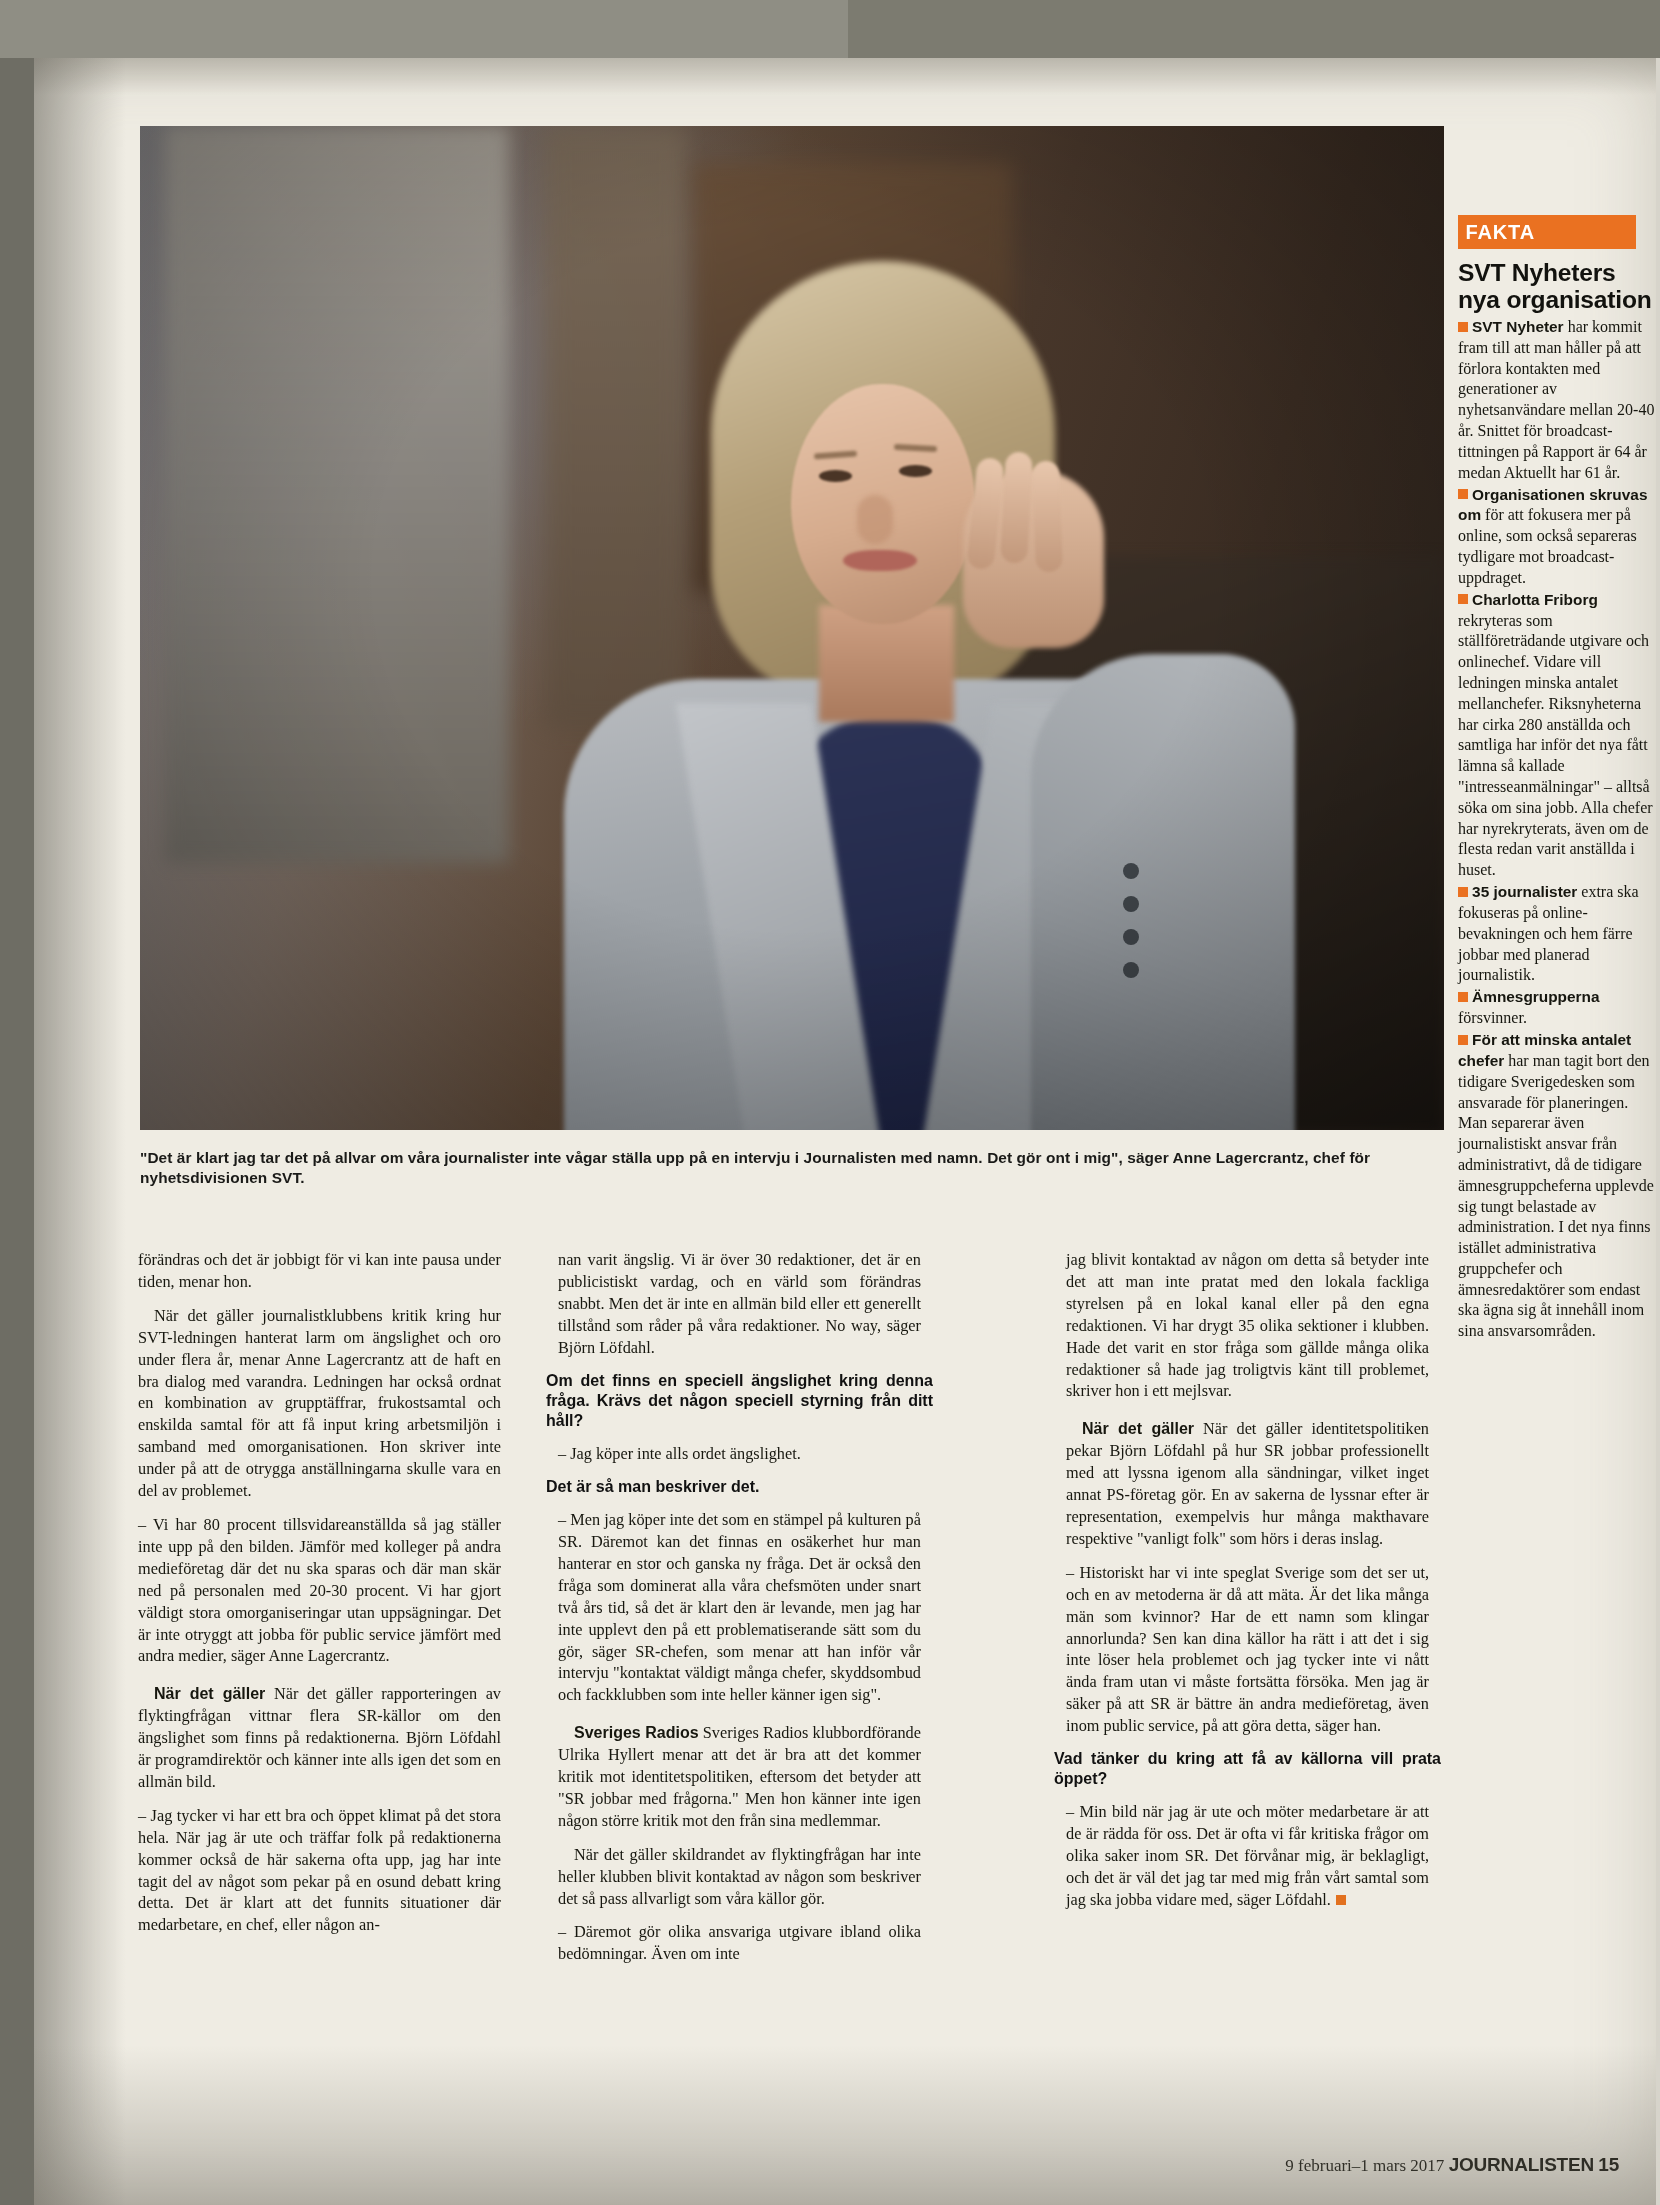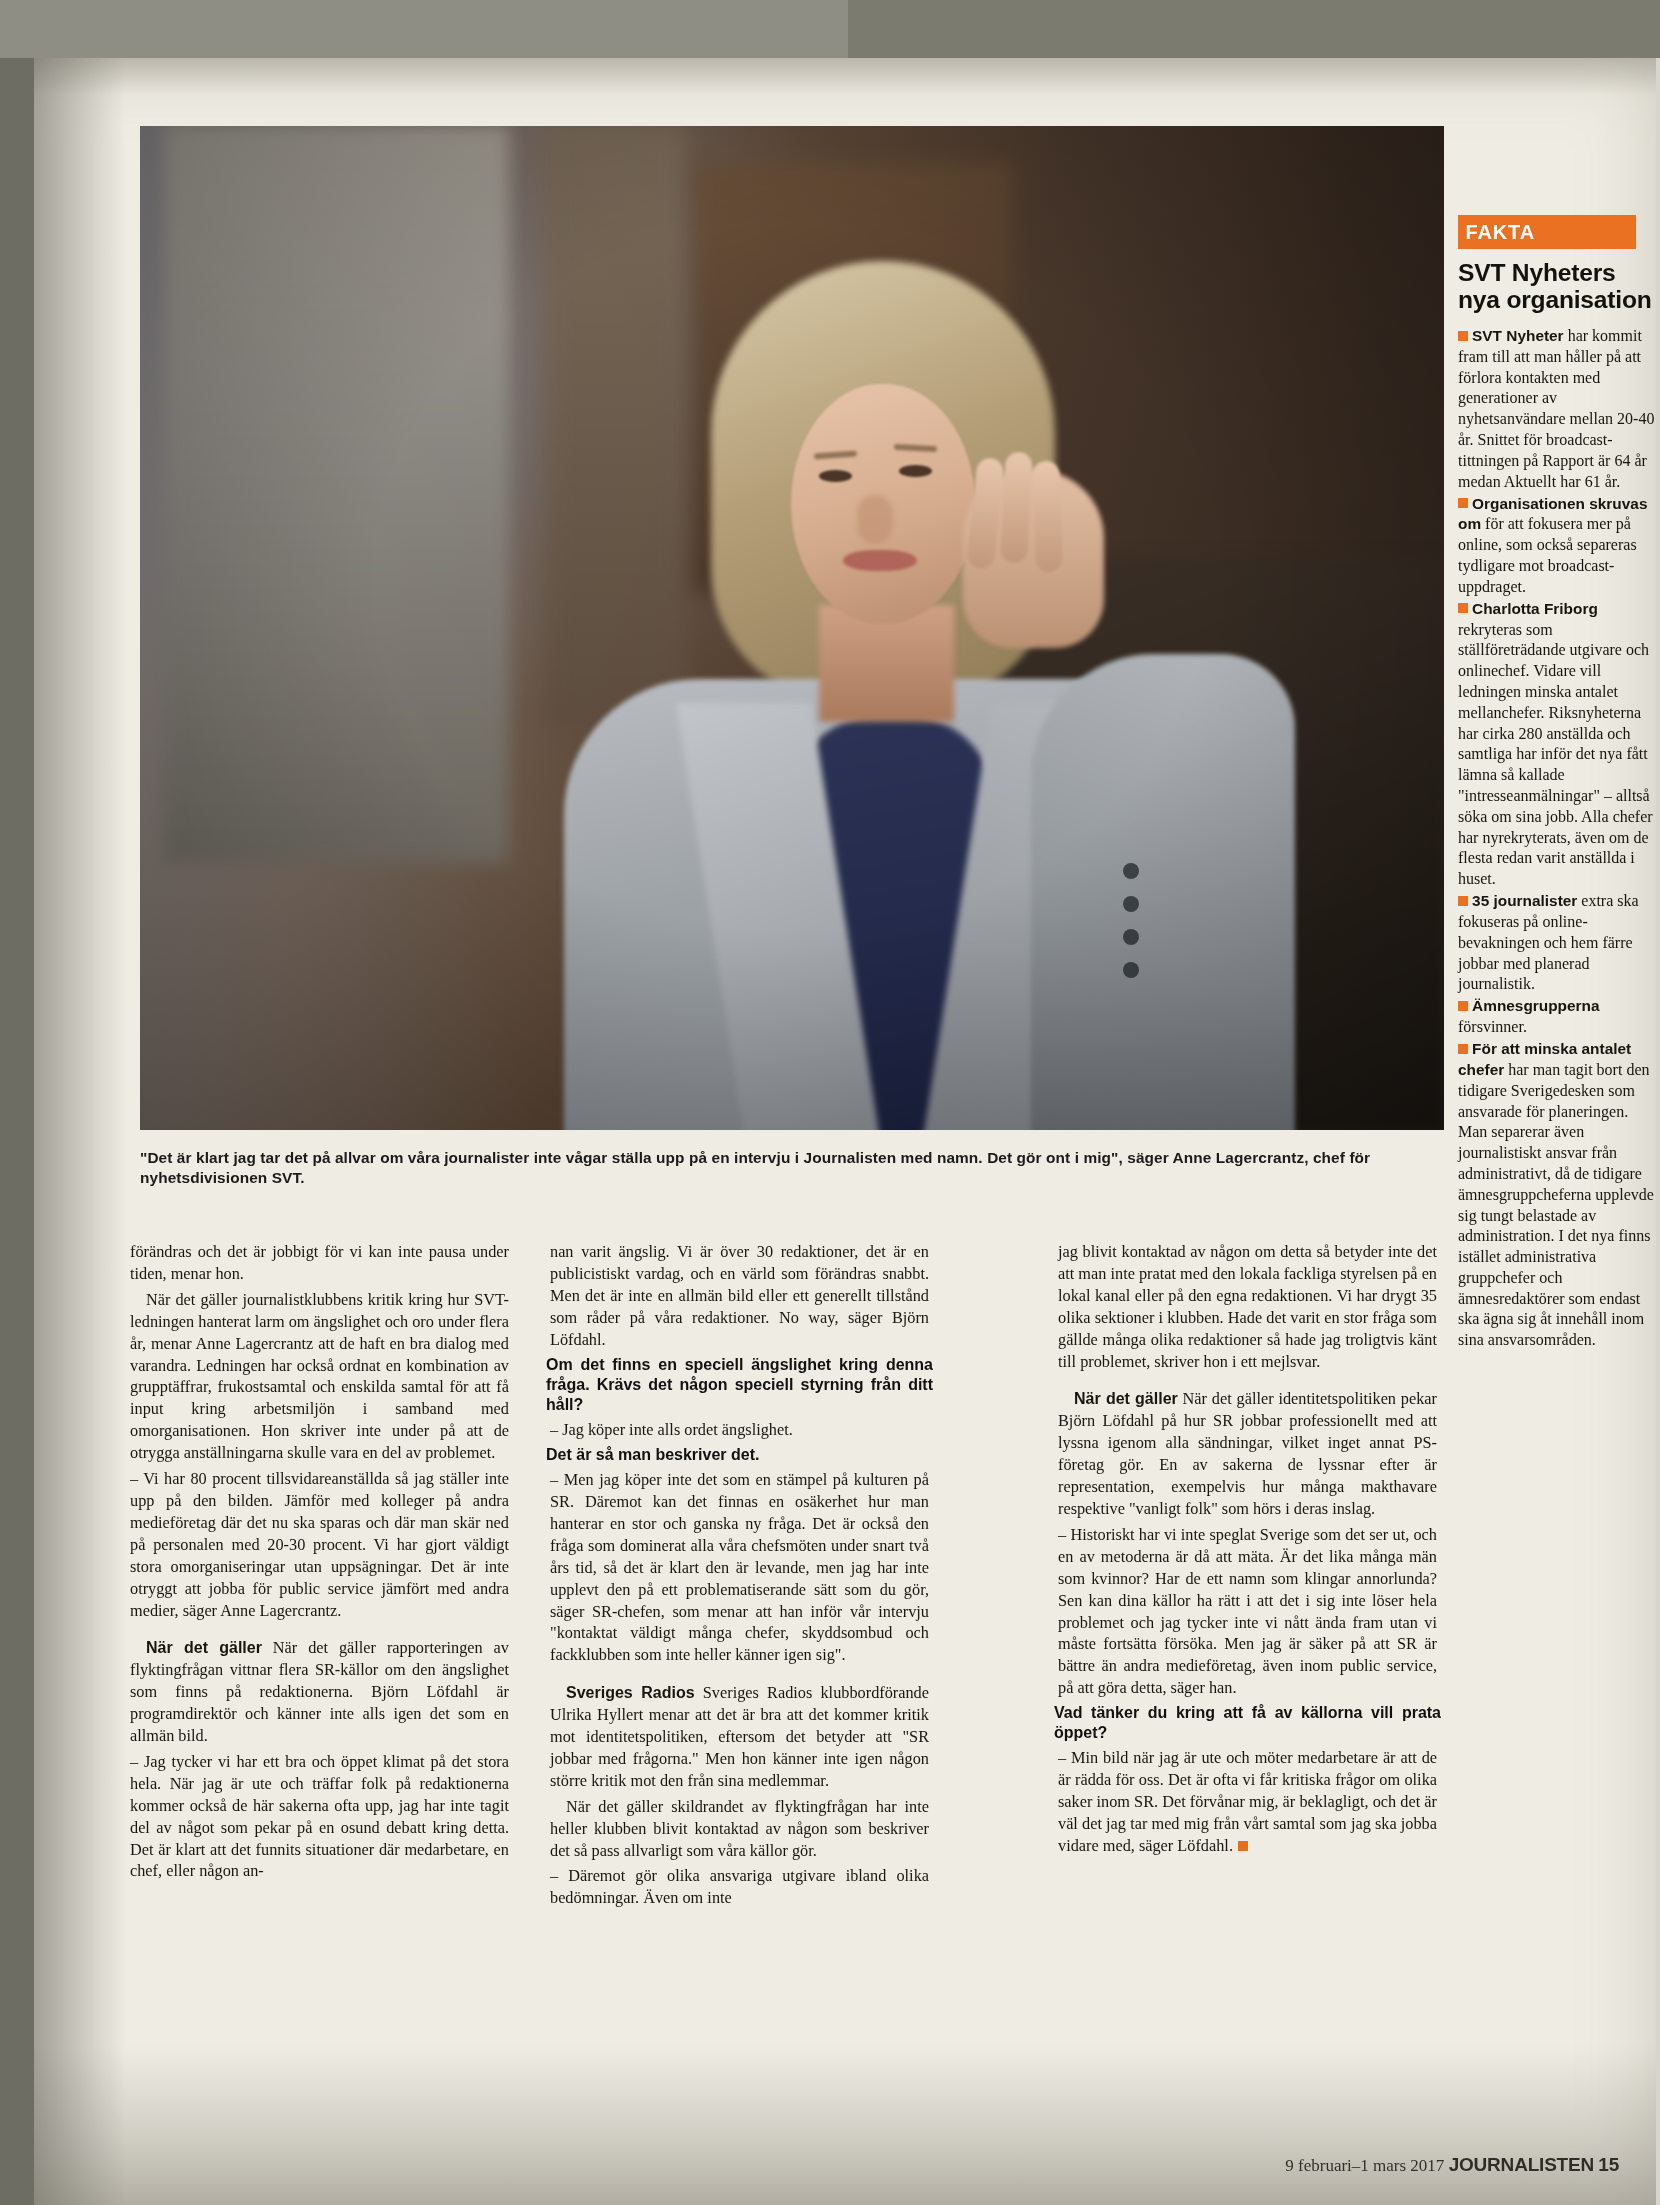--- a/index.html
+++ b/index.html
@@ -289,21 +289,21 @@
     font-size: 16.3px;
     line-height: 1.345;
     color: #17170f;
     text-align: justify;
     hyphens: auto;
   }
   .col.c1 { left: 0px; }
   .col.c2 { left: 420px; }
   .col.c3 { left: 928px; }
   .col p {
-    margin: 4px;
+    margin: 12px;
     text-indent: 16px;
   }
   .col p.noindent { text-indent: 0; }
   .col p.dash { text-indent: 0; }
   .col p.space-before { margin-top: 16px; }
   .col .lead {
     font-family: "Liberation Sans", sans-serif;
     font-weight: bold;
     font-size: 16px;
   }
@@ -348,21 +348,21 @@
   .fakta-title {
     margin-top: 11px;
     font-family: "Liberation Sans", sans-serif;
     font-weight: bold;
     font-size: 24.6px;
     line-height: 1.08;
     color: #12120e;
     letter-spacing: -0.2px;
   }
   .fakta-list {
-    margin-top: 13px;
+    margin-top: 4px;
   }
   .fakta-item {
     font-size: 16px;
     line-height: 1.30;
     color: #16160f;
     margin-bottom: 1.2px;
     text-align: left;
     hyphens: auto;
   }
   .sq {

